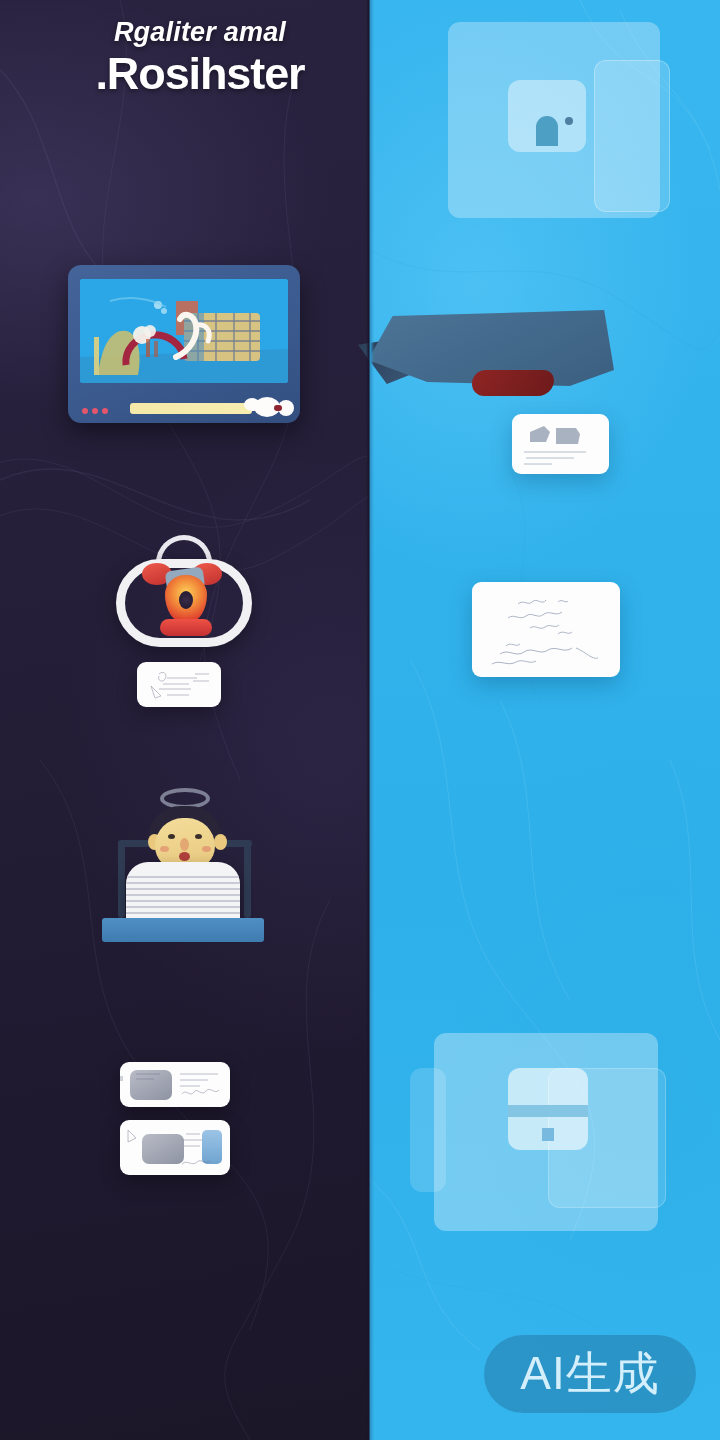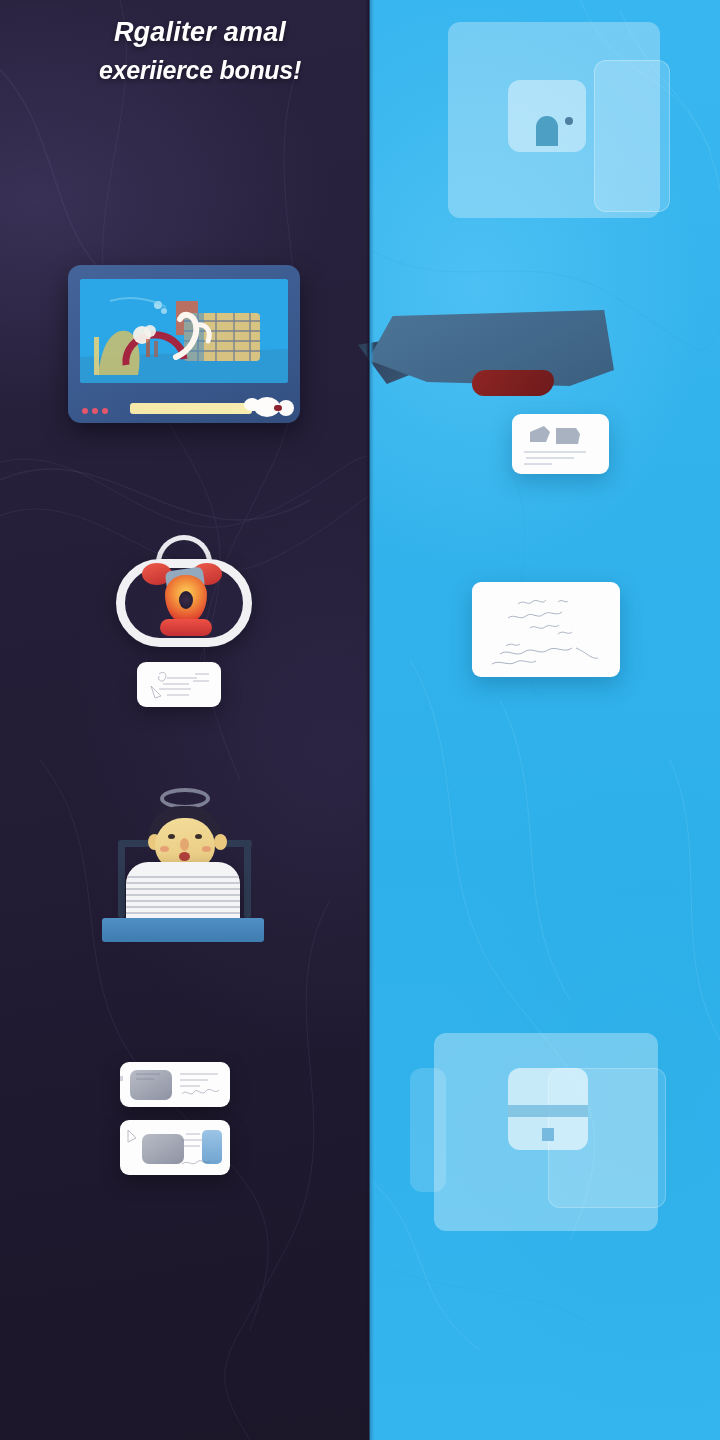--- a/index.html
+++ b/index.html
@@ -224,21 +224,21 @@
         <path d="M330 900 C 270 1010, 350 1120, 290 1240 S 200 1360, 250 1440"></path>
       </g>
       <g fill="none" stroke="#8e88b4" stroke-width="1.4" opacity=".22">
         <path d="M-10 60 C 70 130, 40 250, 140 300"></path>
         <path d="M0 480 C 110 430, 190 570, 310 500"></path>
       </g>
     </svg>
 
     <div class="headline">
       <div class="hl-line hl-script">Rgaliter amal</div>
-      <div class="hl-line hl-sub">exeriierce bonus!</div>
+      <div class="hl-line hl-big">.Rosihster</div>
     </div>
 
     <div class="tablet">
       <div class="tablet-screen">
         <svg viewBox="0 0 208 104" preserveAspectRatio="none" style="width:100%;height:100%">
           <rect x="0" y="0" width="208" height="104" fill="#2ba6e6"></rect>
           <path d="M0 78 L208 70 L208 104 L0 104 Z" fill="#2f8fc9" opacity=".55"></path>
           <path d="M18 96 C 22 62, 34 50, 46 52 C 58 54, 62 74, 58 96 Z" fill="#cfc06a" opacity=".85"></path>
           <rect x="14" y="58" width="5" height="38" fill="#e0d27f" opacity=".9"></rect>
           <rect x="96" y="22" width="22" height="34" fill="#c76a52" opacity=".9"></rect>
@@ -409,14 +409,17 @@
   <div class="glass g5"></div>
   <div class="glass g6"></div>
   <div class="glass g4"></div>
   <div class="glass g7">
     <div class="band"></div>
     <div class="blk"></div>
   </div>
 
   <div class="edge-seam"></div>
 
+  <div class="watermark">
+    <span>AI生成</span>
+  </div>
 
 </div>
 
 </body></html>

